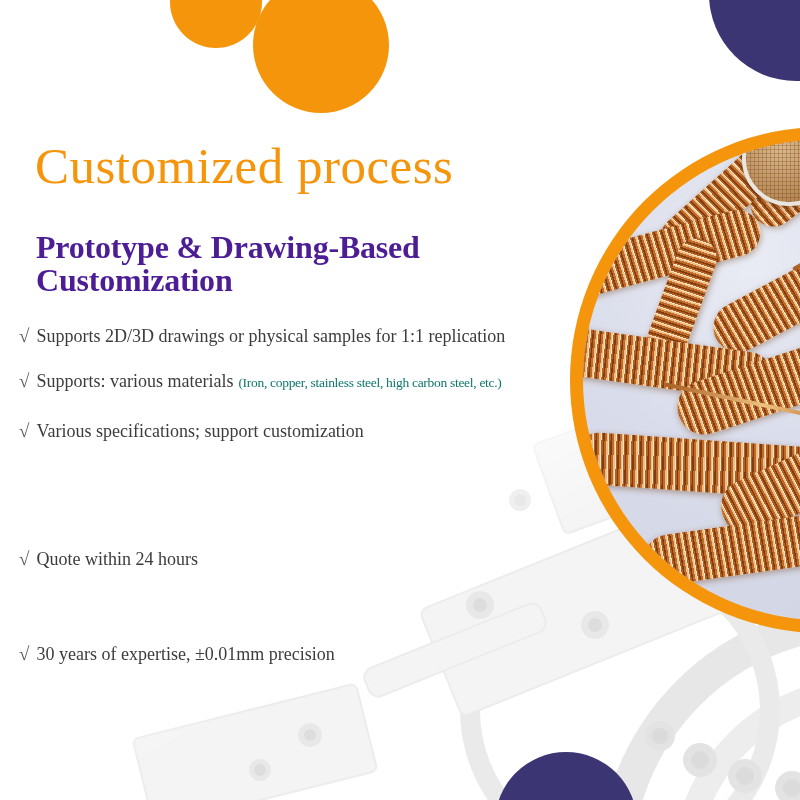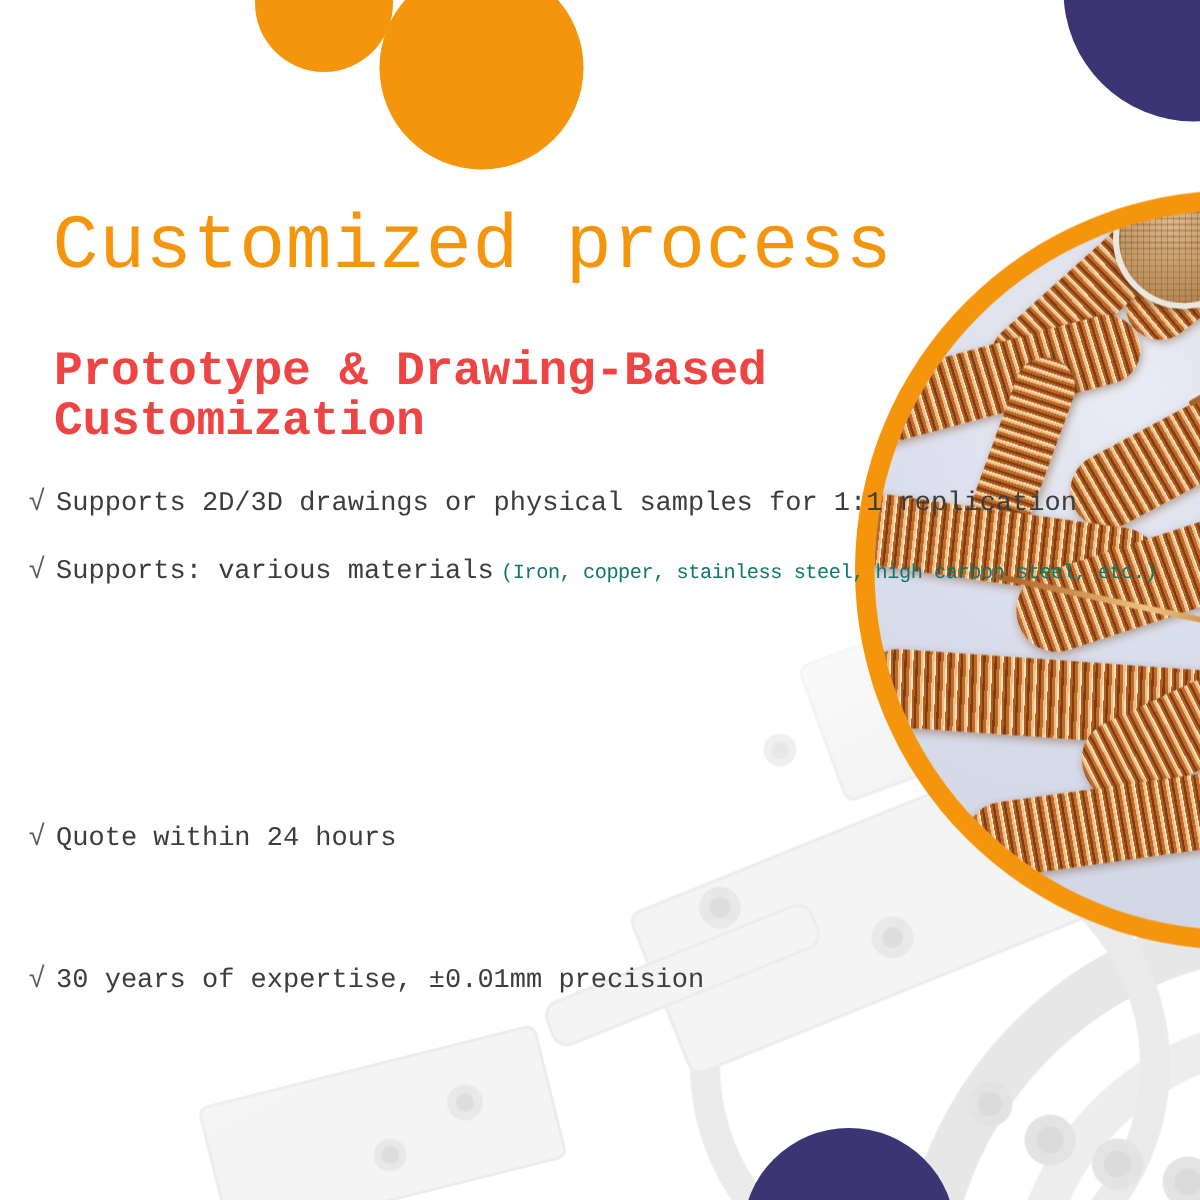--- a/index.html
+++ b/index.html
@@ -1,18 +1,18 @@
 <!DOCTYPE html>
 <html><head>
 <meta charset="utf-8">
 <style>
   html,body{margin:0;padding:0;background:#ffffff;}
   #canvas{
     position:relative;width:800px;height:800px;overflow:hidden;background:#ffffff;
-    font-family:Liberation Mono, monospace;
+    font-family:Liberation Serif, serif;
   }
   
   .blob{position:absolute;border-radius:50%;}
   .blob.orange{background:#F5950B;}
   .blob.navy{background:#3B3574;}
   #orange-blob-small{left:170px;top:-44px;width:92px;height:92px;}
   #orange-blob-big{left:253px;top:-23px;width:136px;height:136px;}
   #navy-blob-top{left:709px;top:-93px;width:174px;height:174px;}
   #navy-blob-bottom{left:495px;top:752px;width:142px;height:142px;}
 
@@ -51,21 +51,21 @@
     border:4px solid #e8e6df;
     box-shadow:0 2px 6px rgba(80,50,20,.45);
   }
 
   
   .txt{position:absolute;white-space:nowrap;}
   #page-title{
     left:35px;top:137px;font-size:51px;font-weight:400;color:#F5950B;letter-spacing:.5px;
   }
   .section-heading{
-    font-weight:700;color:#ef4444;font-size:32px;line-height:33px;letter-spacing:-.2px;
+    font-weight:700;color:#4c1d95;font-size:32px;line-height:33px;letter-spacing:-.2px;
   }
   #heading-1{left:36px;top:231px;}
   #heading-2{left:35px;top:494px;}
   .bullet{
     position:absolute;left:19px;font-size:18px;line-height:23px;color:#3C3C3C;white-space:nowrap;
   }
   .bullet .check{color:#5a5a5a;margin-right:7px;font-size:19px;}
   .bullet .note{font-size:13.5px;letter-spacing:-.3px;color:#0f766e;margin-left:5px;}
   #b1{top:324px;text-align:center;} #b2{top:369px;} #b3{top:419px;}
   #b4{top:547px;} #b5{top:594px;} #b6{top:642px;}
@@ -153,20 +153,23 @@
     <div>Prototype &amp; Drawing-Based</div>
     <div>Customization</div>
   </div>
 
   <div id="b1" class="bullet">
     <span class="check">√</span><span>Supports 2D/3D drawings or physical samples for 1:1 replication</span>
   </div>
   <div id="b2" class="bullet">
     <span class="check">√</span><span>Supports: various materials</span><span class="note">(Iron, copper, stainless steel, high carbon steel, etc.)</span>
   </div>
+  <div id="b3" class="bullet">
+    <span class="check">√</span><span>Various specifications; support customization</span>
+  </div>
 
 
   <div id="b4" class="bullet">
     <span class="check">√</span><span>Quote within 24 hours</span>
   </div>
   <div id="b6" class="bullet">
     <span class="check">√</span><span>30 years of expertise, ±0.01mm precision</span>
   </div>
 
 </div>

